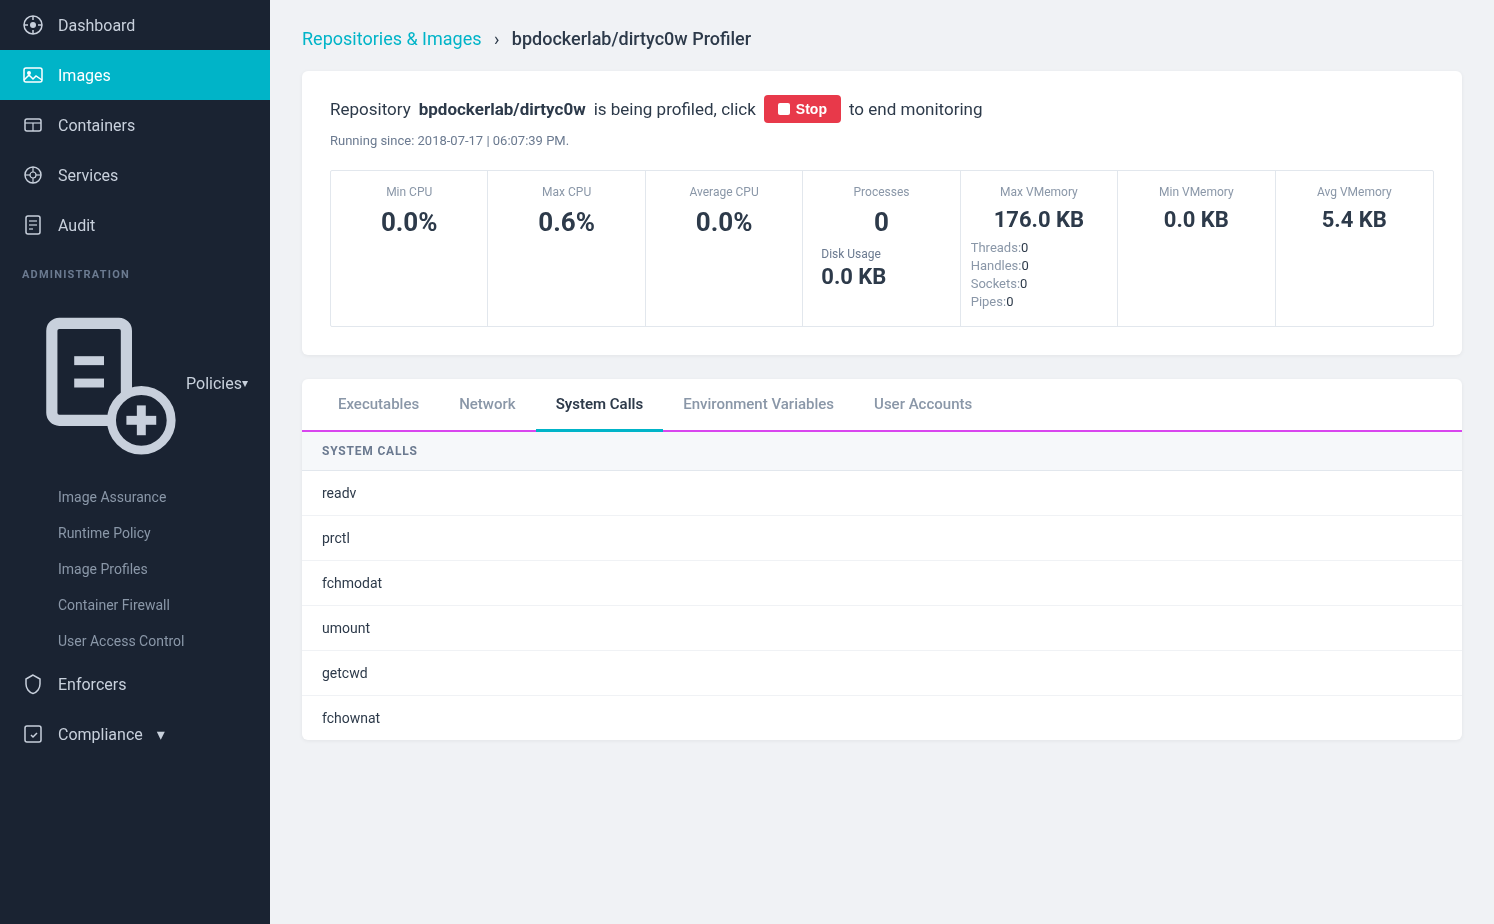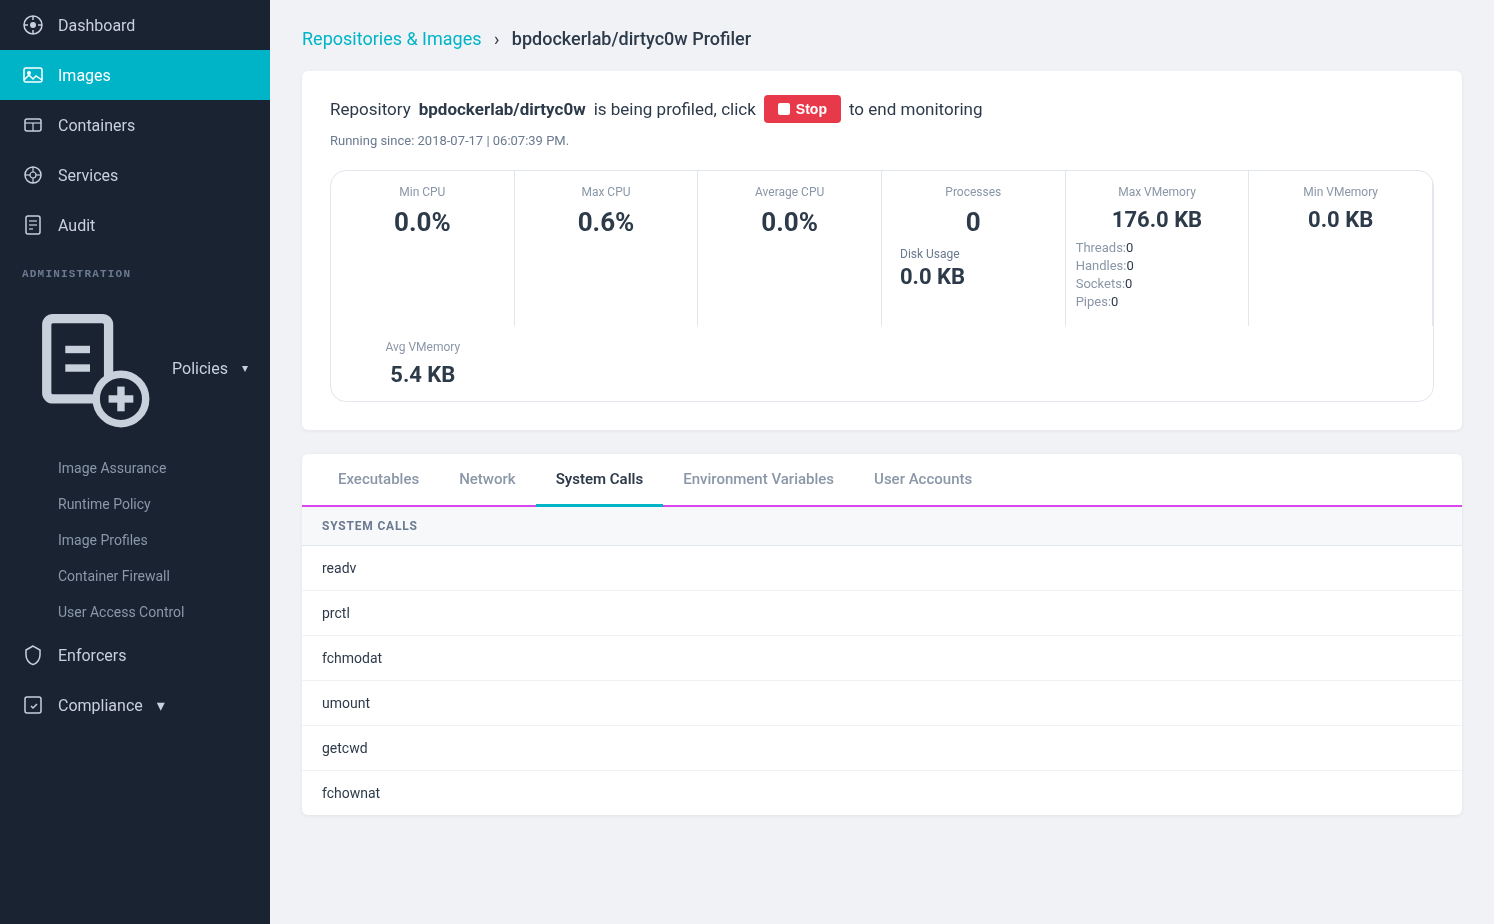--- a/index.html
+++ b/index.html
@@ -66,26 +66,24 @@
       height: 22px;
       flex-shrink: 0;
     }
     .nav-section-label {
       font-size: 11px;
       font-weight: 700;
       color: #6b7a90;
       letter-spacing: 1.2px;
       padding: 18px 22px 6px;
       text-transform: uppercase;
-      font-family: Liberation Mono, monospace;
     }
     .policies-item {
       display: flex;
       align-items: center;
-      gap: 14px;
       padding: 14px 22px;
       cursor: pointer;
       color: #c8d0dc;
       font-size: 16px;
     }
     .policies-item .caret {
       margin-left: auto;
       font-size: 12px;
     }
     .sub-nav-item {
@@ -172,24 +170,24 @@
     }
     .running-since {
       font-size: 13px;
       color: #6b7a90;
       margin-bottom: 22px;
     }
 
     
     .stats-grid {
       display: grid;
-      grid-template-columns: repeat(6, 1fr);
+      grid-template-columns: repeat(7, 1fr);
       gap: 0;
       border: 1px solid #e2e7ed;
-      border-radius: 16px;
+      border-radius: 2px;
       overflow: hidden;
     }
     .stat-cell {
       padding: 14px 10px;
       text-align: center;
       border-right: 1px solid #e2e7ed;
     }
     .stat-cell:last-child { border-right: none; }
     .stat-label {
       font-size: 12px;

